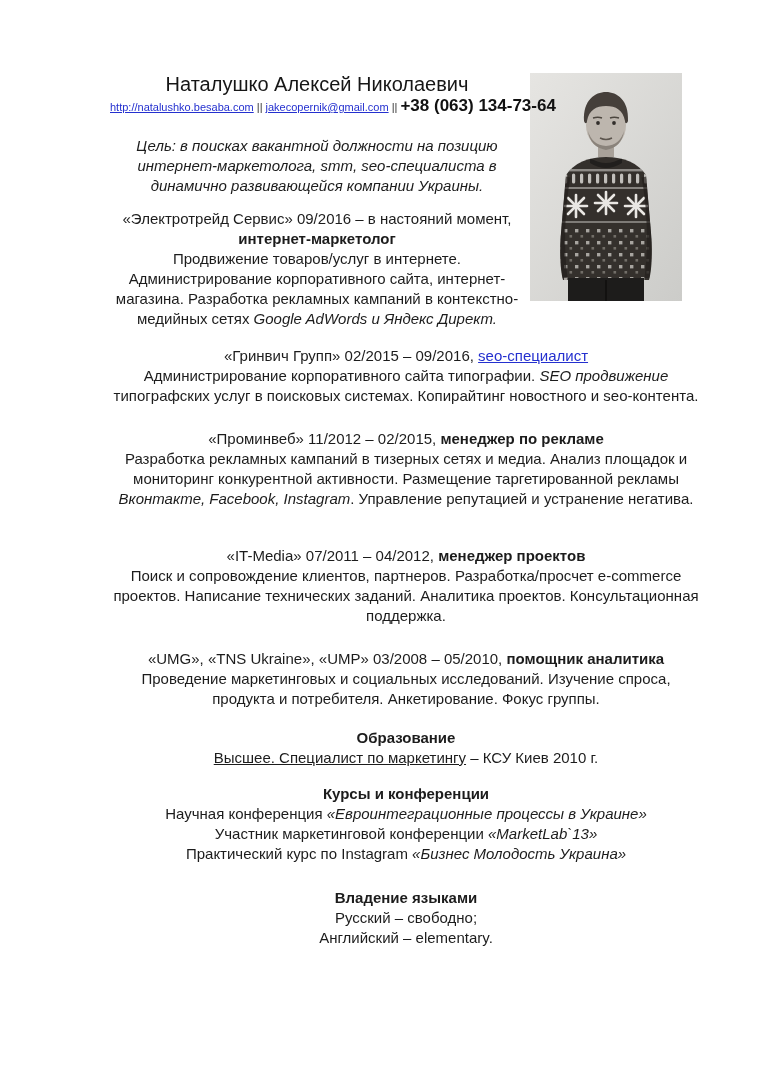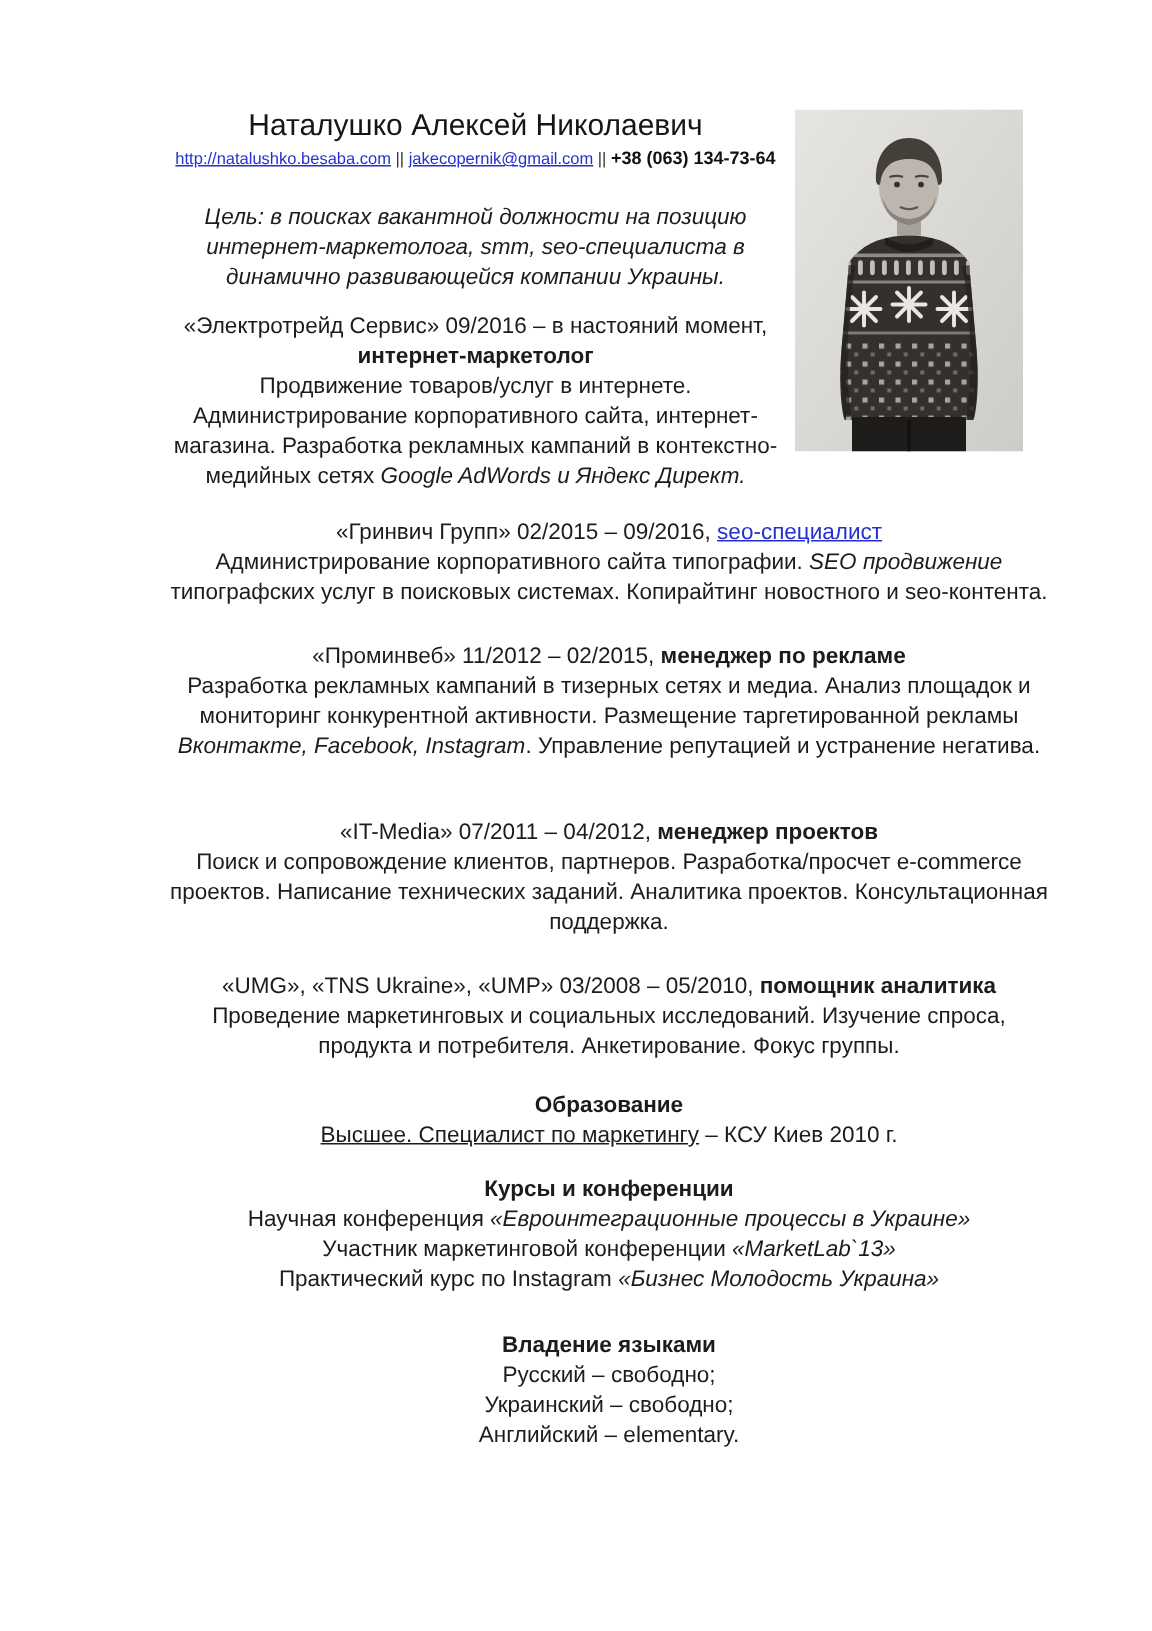--- a/index.html
+++ b/index.html
@@ -33,21 +33,21 @@
   }
   .contact {
     font-size: 11px;
     line-height: 17px;
     text-align: center;
     white-space: nowrap;
     margin-top: 1px;
   }
   .contact .sep { color: #333; }
   a.link { color: #2430cf; text-decoration: underline; cursor: pointer; }
-  .contact .phone { font-weight: bold; font-size: 12px; color: #111; }
+  .contact .phone { font-weight: bold; font-size: 17px; color: #111; }
   .goal {
     font-style: italic;
     margin-top: 20px;
   }
   .sec { margin-top: 16px; }
   .mt-goal  { margin-top: 20px; }
   .mt-job1  { margin-top: 13px; }
   .mt-job2  { margin-top: 17px; }
   .mt-job3  { margin-top: 23px; }
   .mt-job4  { margin-top: 37px; }
@@ -180,18 +180,17 @@
     <div class="sec mt-crs">
       <p class="heading">Курсы и конференции</p>
       <p><span>Научная конференция </span><em>«Евроинтеграционные процессы в Украине»</em></p>
       <p><span>Участник маркетинговой конференции </span><em>«MarketLab`13»</em></p>
       <p><span>Практический курс по Instagram </span><em>«Бизнес Молодость Украина»</em></p>
     </div>
 
     <div class="sec mt-lang">
       <p class="heading">Владение языками</p>
       <p>Русский – свободно;</p>
-      <p>Украинский – свободно;</p>
       <p>Английский – elementary.</p>
     </div>
 
   </div>
 </div>
 
 </body></html>

